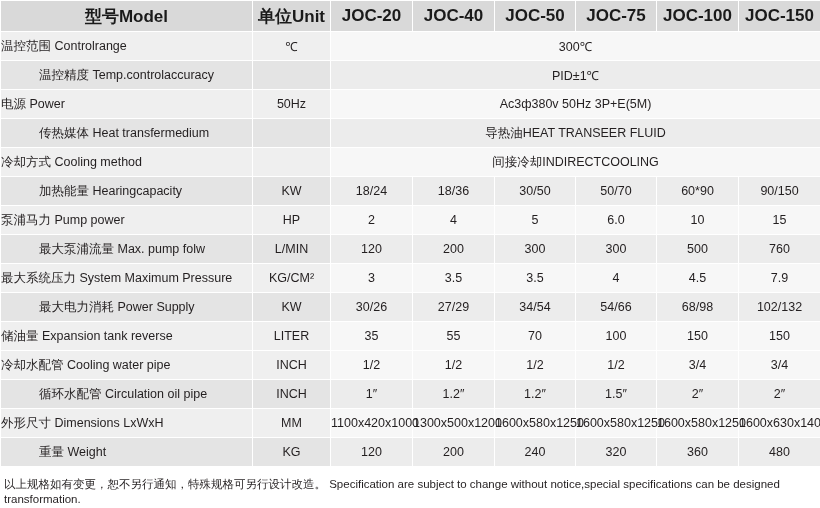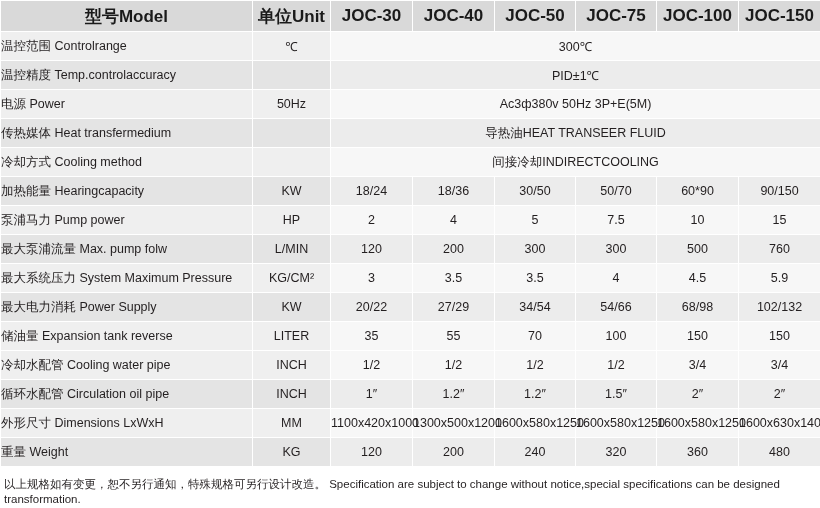--- a/index.html
+++ b/index.html
@@ -47,20 +47,21 @@
   
   td.label {
     background: #efefef;
     text-align: left;
     padding-left: 12px;
     color: #231f20;
     margin-top: 45px;
   }
   tr.alt td.label {
     background: #e4e4e4;
+    padding-left: 38px;
   }
   
   td.unit {
     background: #efefef;
     text-align: center;
   }
   tr.alt td.unit {
     background: #e4e4e4;
   }
   
@@ -100,21 +101,21 @@
       <col style="width:82px">
       <col style="width:81px">
       <col style="width:81px">
       <col style="width:82px">
       <col style="width:82px">
     </colgroup>
     <tbody>
       <tr class="head">
         <th class="label-col">型号Model</th>
         <th>单位Unit</th>
-        <th>JOC-30</th>
+        <th>JOC-20</th>
         <th>JOC-40</th>
         <th>JOC-50</th>
         <th>JOC-75</th>
         <th>JOC-100</th>
         <th>JOC-150</th>
       </tr>
 
       <tr>
         <td class="label">温控范围 Controlrange</td>
         <td class="unit">℃</td>
@@ -155,21 +156,21 @@
         <td class="val">60*90</td>
         <td class="val">90/150</td>
       </tr>
 
       <tr>
         <td class="label">泵浦马力 Pump power</td>
         <td class="unit">HP</td>
         <td class="val">2</td>
         <td class="val">4</td>
         <td class="val">5</td>
-        <td class="val">7.5</td>
+        <td class="val">6.0</td>
         <td class="val">10</td>
         <td class="val">15</td>
       </tr>
 
       <tr class="alt">
         <td class="label">最大泵浦流量 Max. pump folw</td>
         <td class="unit">L/MIN</td>
         <td class="val">120</td>
         <td class="val">200</td>
         <td class="val">300</td>
@@ -179,27 +180,27 @@
       </tr>
 
       <tr>
         <td class="label">最大系统压力 System Maximum Pressure</td>
         <td class="unit">KG/CM²</td>
         <td class="val">3</td>
         <td class="val">3.5</td>
         <td class="val">3.5</td>
         <td class="val">4</td>
         <td class="val">4.5</td>
-        <td class="val">5.9</td>
+        <td class="val">7.9</td>
       </tr>
 
       <tr class="alt">
         <td class="label">最大电力消耗 Power Supply</td>
         <td class="unit">KW</td>
-        <td class="val">20/22</td>
+        <td class="val">30/26</td>
         <td class="val">27/29</td>
         <td class="val">34/54</td>
         <td class="val">54/66</td>
         <td class="val">68/98</td>
         <td class="val">102/132</td>
       </tr>
 
       <tr>
         <td class="label">储油量 Expansion tank reverse</td>
         <td class="unit">LITER</td>

